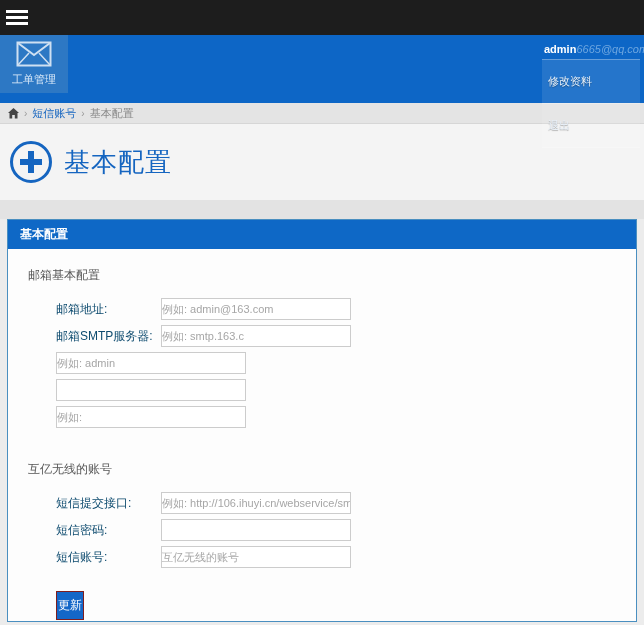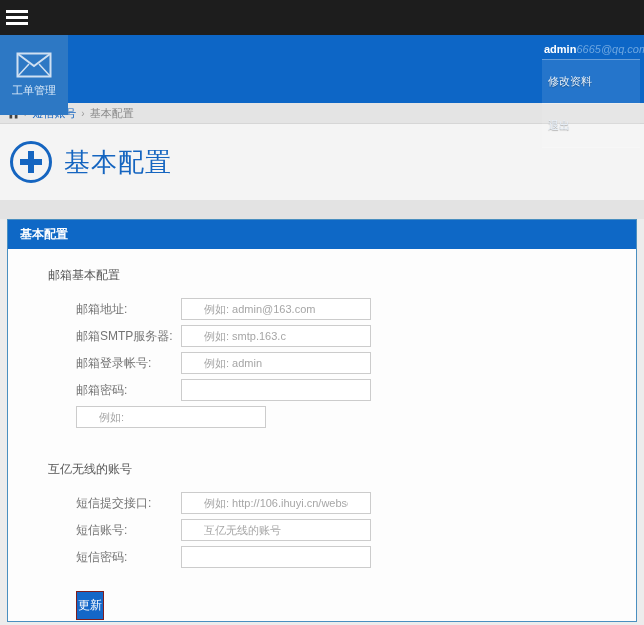--- a/index.html
+++ b/index.html
@@ -6,21 +6,21 @@
   html,body { width:644px; height:625px; overflow:hidden; }
   body { font-family:"Liberation Sans","DejaVu Sans",sans-serif; background:#ececec; }
 
   
   .topbar { height:35px; background:#1d1d1d; display:flex; align-items:center; padding-left:6px; }
   .hamburger { width:26px; height:22px; display:flex; flex-direction:column; justify-content:center; gap:3px; cursor:pointer; }
   .hamburger span { display:block; width:22px; height:3px; background:#fff; }
 
   
   .header { height:68px; background:#0d66c6; display:flex; position:relative; }
-  .app-tile { width:68px; height:80px; background:#2d78c4; display:flex; flex-direction:column; align-items:center; justify-content:center; gap:5px; }
+  .app-tile { width:68px; height:58px; background:#2d78c4; display:flex; flex-direction:column; align-items:center; justify-content:center; gap:5px; }
   .app-tile svg { display:block; }
   .app-tile .app-label { color:#d8e8f8; font-size:11px; }
   .user-area { position:absolute; right:4px; top:6px; width:98px; font-size:11px; }
   .user-email { text-align:left; padding:2px 6px 4px 2px; white-space:nowrap; }
   .user-email b { color:#ffffff; font-weight:bold;margin-top:38px; }
   .user-email i { color:#6fa7e0; font-style:italic; }
   .user-menu-item { color:#e8f1fa; padding:14px 6px; background:rgba(255,255,255,0.10); border-top:1px solid rgba(255,255,255,0.30); cursor:pointer; text-shadow:0 1px 1px rgba(0,0,0,0.35); }
   .user-menu-item:last-child { border-bottom:1px solid rgba(255,255,255,0.18); }
 
   
@@ -36,26 +36,26 @@
   .plus-circle::before, .plus-circle::after { content:""; position:absolute; background:#1565c0; left:50%; top:50%; }
   .plus-circle::before { width:22px; height:6px; transform:translate(-50%,-50%); }
   .plus-circle::after { width:6px; height:22px; transform:translate(-50%,-50%); }
   .page-title { color:#1565c0; font-size:26px; margin-left:12px; letter-spacing:1px; }
 
   .band-gap { height:19px; background:#e3e3e3; }
 
   
   .panel { margin:0 7px; background:#fdfdfd; border:1px solid #4a8fc0; height:403px; }
   .panel-header { height:29px; background:#0e68c6; color:#fff; font-size:12px; font-weight:bold; display:flex; align-items:center; padding-left:12px; }
-  .panel-body { padding:18px 0 0 0;margin-left:20px; }
+  .panel-body { padding:18px 0 0 0; }
   .section-heading { color:#555; font-size:12px; margin:0 0 14px 20px; }
   .section-gap { height:28px; }
   .field-row { display:flex; align-items:center; margin:0 0 5px 48px; height:22px; }
-  .field-label { width:105px; color:#737373; font-size:12px; flex:0 0 auto; }
-  .field-input { width:190px; height:22px; border:1px solid #ccc; background:#fff; font-size:11px; padding:0 22px; color:#444; outline:none; font-family:"Liberation Sans","DejaVu Sans",sans-serif; }
+  .field-label { width:105px; color:#0c4a6e; font-size:12px; flex:0 0 auto; }
+  .field-input { width:190px; height:22px; border:1px solid #ccc; background:#fff; font-size:11px; padding:0 0; color:#444; outline:none; font-family:"Liberation Sans","DejaVu Sans",sans-serif; }
   .field-input::placeholder { color:#a6a6a6; opacity:1; }
   .submit-btn { margin:18px 0 0 48px; background:#1467c8; color:#fff; border:1px solid #7f1d1d; font-size:12px; padding:5px 1px; cursor:pointer; font-family:"Liberation Sans","DejaVu Sans",sans-serif; }
 </style>
 </head>
 <body>
 
 <div class="topbar">
   <div class="hamburger">
     <span></span>
       <span></span>
@@ -108,43 +108,41 @@
 
     <div class="field-row">
       <label class="field-label">邮箱地址:</label>
       <input class="field-input" type="text" placeholder="例如: admin@163.com" style="">
     </div>
     <div class="field-row">
       <label class="field-label">邮箱SMTP服务器:</label>
       <input class="field-input" type="text" placeholder="例如: smtp.163.c" style="">
     </div>
     <div class="field-row">
-      <label class="field-label">邮箱登录帐号:</label>
       <input class="field-input" type="text" placeholder="例如: admin" style="">
     </div>
     <div class="field-row">
-      <label class="field-label">邮箱密码:</label>
       <input class="field-input" type="text" placeholder="" style="">
     </div>
     <div class="field-row">
       <input class="field-input" type="text" placeholder="例如:" style="">
     </div>
 
     <div class="section-gap"></div>
 
     <div class="section-heading">互亿无线的账号</div>
 
     <div class="field-row">
       <label class="field-label">短信提交接口:</label>
       <input class="field-input" type="text" placeholder="例如: http://106.ihuyi.cn/webservice/sms.php" style="">
     </div>
     <div class="field-row">
+      <label class="field-label">短信密码:</label>
+      <input class="field-input" type="text" placeholder="" style="">
+    </div>
+    <div class="field-row">
       <label class="field-label">短信账号:</label>
       <input class="field-input" type="text" placeholder="互亿无线的账号" style="">
-    </div>
-    <div class="field-row">
-      <label class="field-label">短信密码:</label>
-      <input class="field-input" type="text" placeholder="" style="">
     </div>
 
     <button class="submit-btn">更新</button>
   </div>
 </div>
 
 </body></html>

